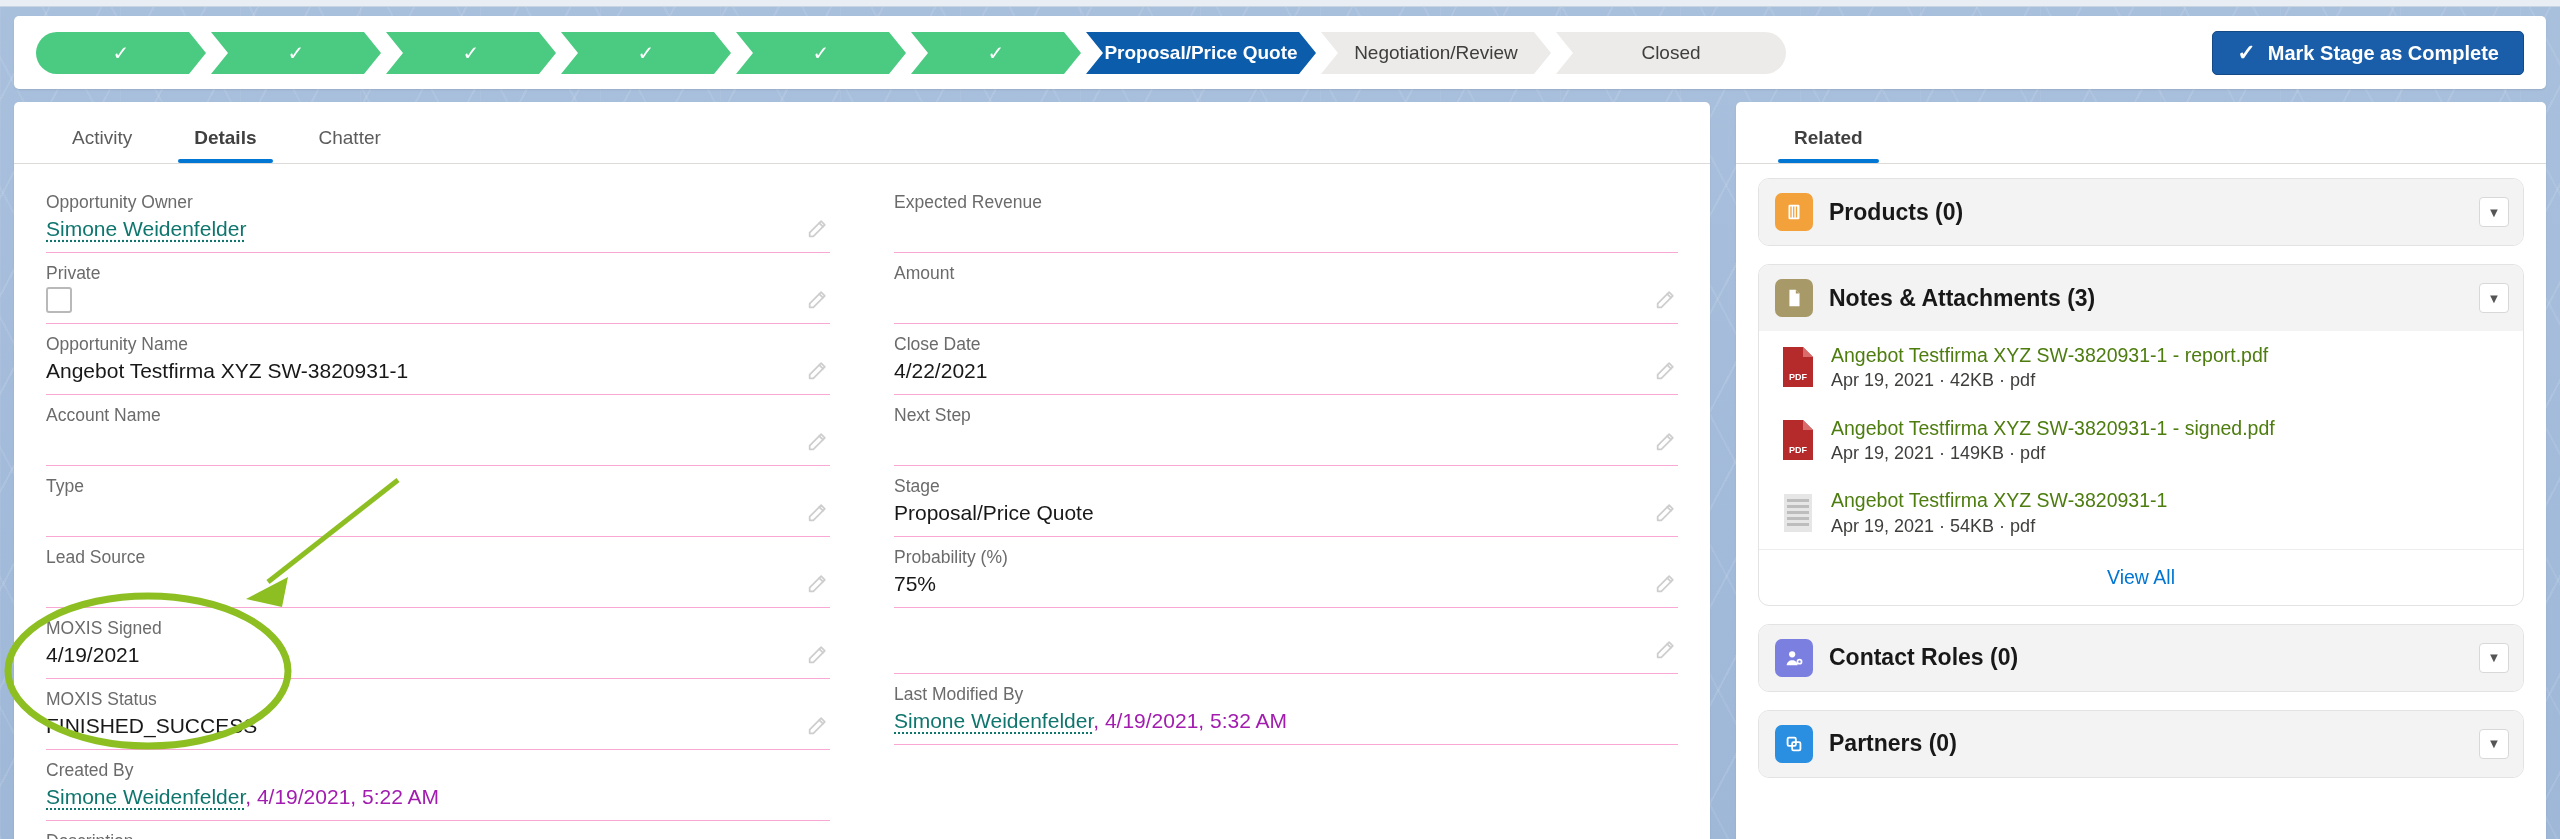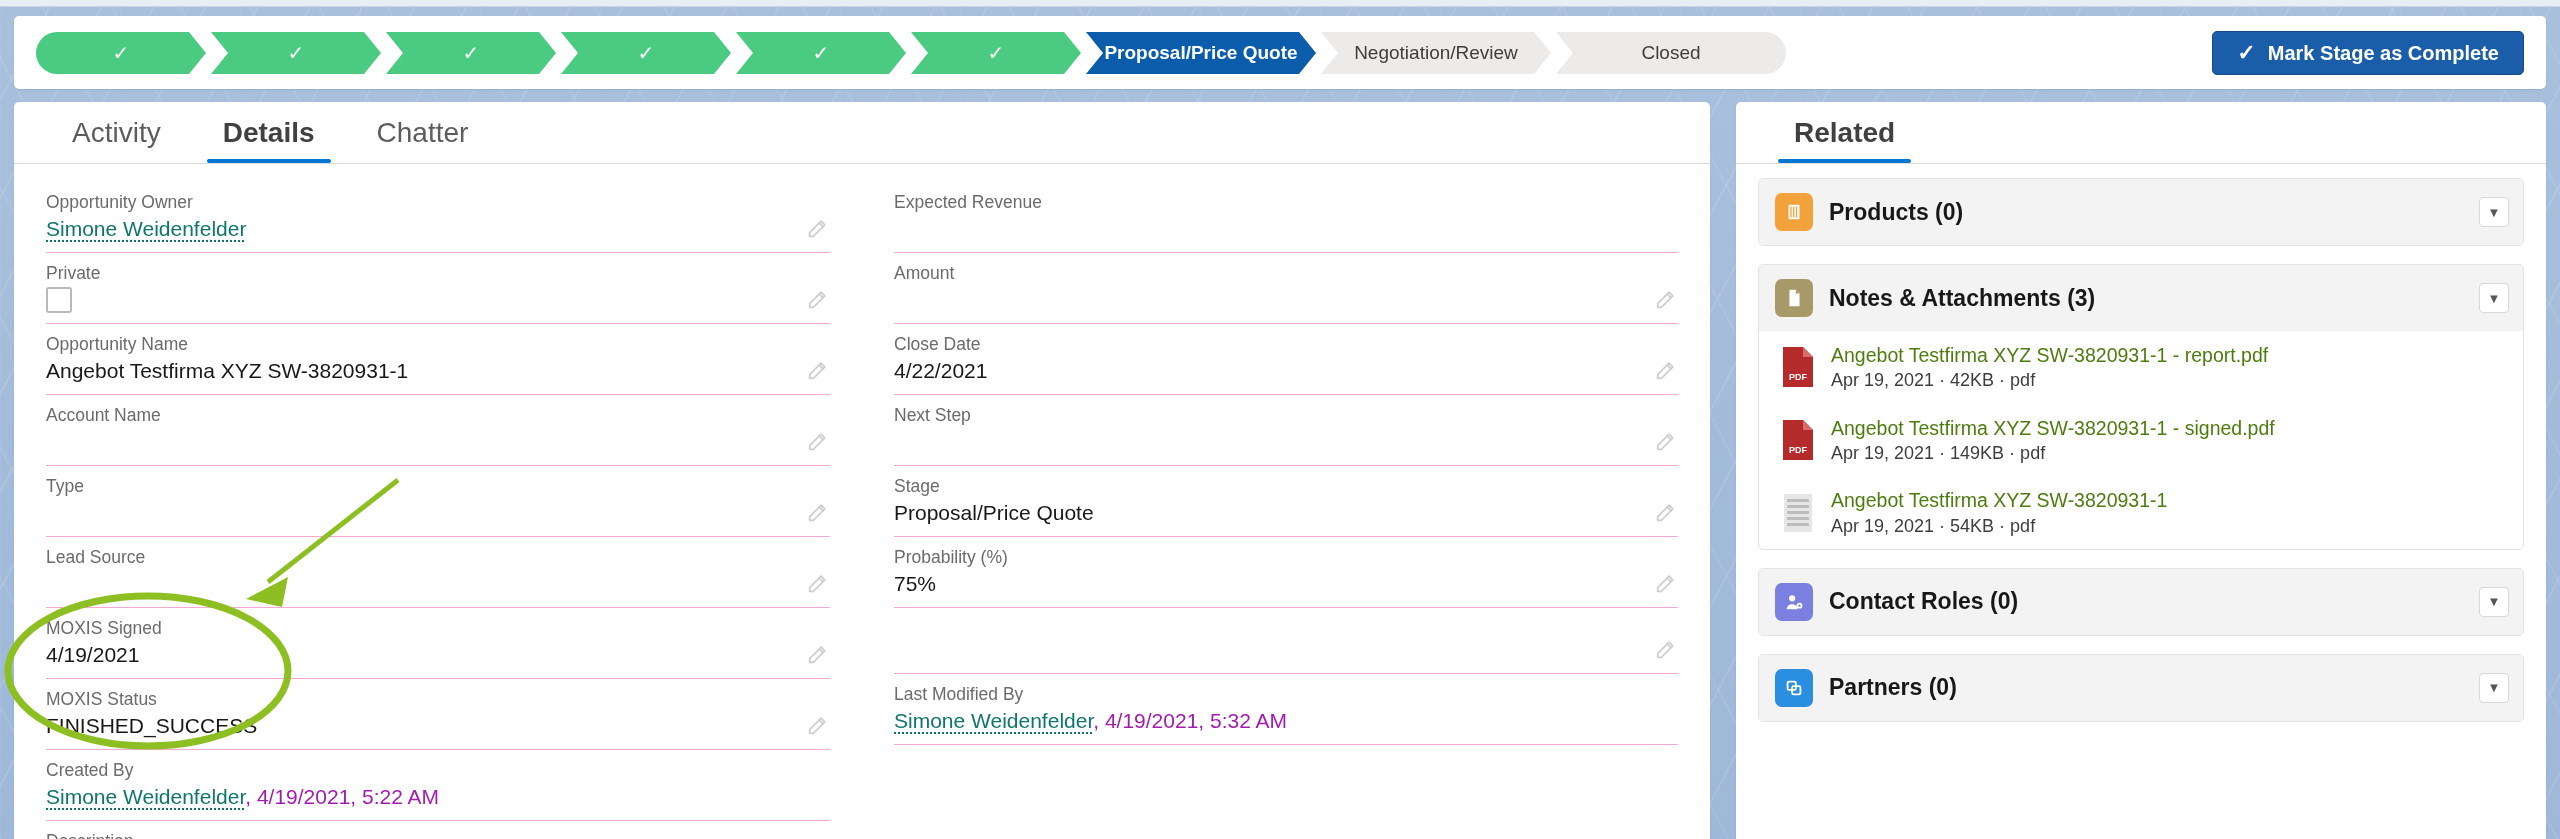--- a/index.html
+++ b/index.html
@@ -125,21 +125,21 @@
     display: flex;
     align-items: flex-end;
     height: 62px;
     padding-left: 32px;
     border-bottom: 1px solid #dddbda;
     gap: 10px;
   }
   .tab {
     position: relative;
     padding: 0 26px 14px 26px;
-    font-size: 28px;
+    font-size: 19px;
     color: #0176d3;
     cursor: pointer;
     white-space: nowrap;
     margin-top: 40px;
   }
   .tab.inactive { color: #5c5c5c; }
   .tab.active { color: #404040; font-weight: bold; }
   .tab.active::after {
     content: "";
     position: absolute;
@@ -194,21 +194,21 @@
     border: 2px solid #b9b9b9;
     border-radius: 3px;
     background: #fff;
     cursor: pointer;
   }
 
   
   #relbody { padding: 14px 22px 0 22px; }
   .relcard {
     border: 1px solid #e3e3e3;
-    border-radius: 5px;
+    border-radius: 11px;
     margin-bottom: 18px;
     background: #fff;
     overflow: hidden;
   }
   .relhead {
     display: flex;
     align-items: center;
     height: 66px;
     padding: 0 16px;
     background: #f3f3f3;
@@ -504,20 +504,21 @@
                   <rect x="6" y="19" width="22" height="3"></rect>
                   <rect x="6" y="25" width="22" height="3"></rect>
                   <rect x="6" y="31" width="22" height="3"></rect>
                 </g>
               </svg></div>
             <div class="attachtext">
               <div class="attachname">Angebot Testfirma XYZ SW-3820931-1</div>
               <div class="attachmeta">Apr 19, 2021 · 54KB · pdf</div>
             </div>
           </div>
+          <div class="viewall">View All</div>
         </div>
         <div class="relcard">
           <div class="relhead">
             <div class="relicon" style="background: rgb(122, 127, 224);">
               <svg viewBox="0 0 24 24" width="22" height="22" fill="#fff">
                 <circle cx="10" cy="8" r="3.4"></circle>
                 <path d="M4 20c0-3.4 2.8-5.6 6-5.6s6 2.2 6 5.6z"></path>
                 <circle cx="18" cy="16" r="3.2"></circle>
                 <circle cx="18" cy="16" r="1.3" fill="#7a7fe0"></circle>
               </svg>

